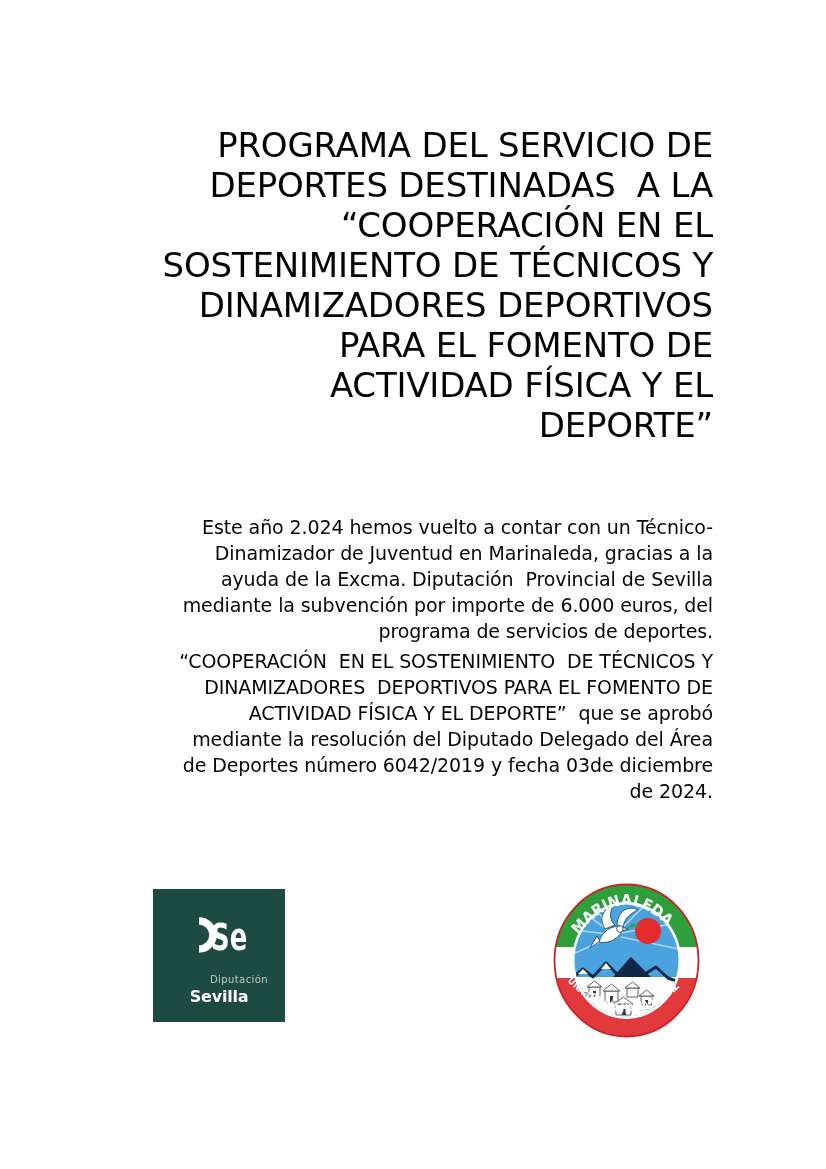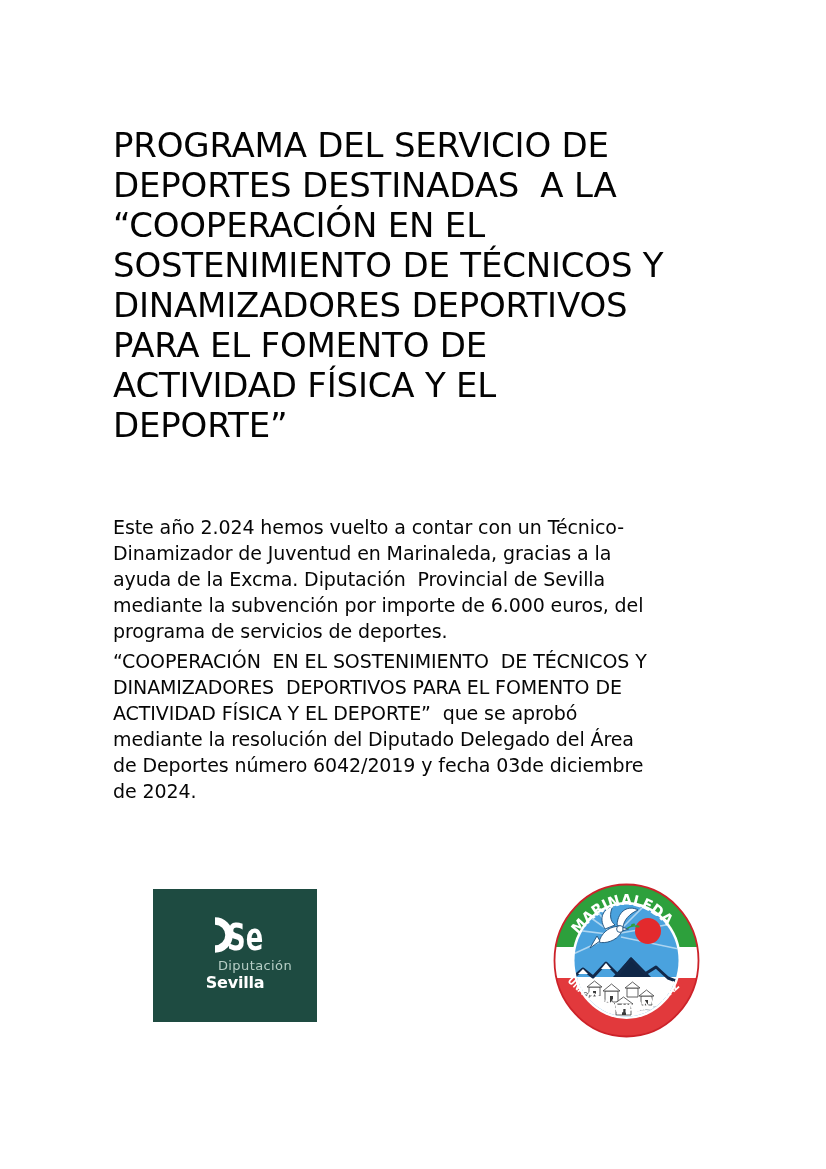--- a/index.html
+++ b/index.html
@@ -2,33 +2,33 @@
 <html><head>
 <meta charset="utf-8">
 <style>
   * { margin:0; padding:0; box-sizing:border-box; }
   html,body { background:#888; }
   .page {
     position:relative; width:826px; height:1169px; background:#ffffff;
     margin:0 auto; overflow:hidden;
     font-family:"DejaVu Sans", sans-serif; color:#000;
   }
-  .doc-text { position:absolute; left:113px; width:600px; text-align:left; white-space:pre-wrap; }
+  .doc-text { position:absolute; left:113px; width:600px; text-align:right; white-space:pre-wrap; }
   .doc-title { top:125px; font-size:34px; line-height:40px; letter-spacing:-0.2px; color:#030303; }
   .doc-para  { font-size:19px; line-height:26px; letter-spacing:-0.1px; color:#060606; }
   .para-1 { top:514px; }
   .para-2 { top:648px; }
 
   
   .sevilla-logo {
-    position:absolute; left:153px; top:889px; width:164px; height:133px;
+    position:absolute; left:153px; top:889px; width:132px; height:133px;
     background:#1e4b41; display:flex; flex-direction:column; align-items:center;
   }
   .sevilla-mark { margin-top:27px; }
-  .sevilla-org  { margin-top:5px; font-size:13px; letter-spacing:0.4px; color:#b7cec6; line-height:13px;padding-left:40px; }
+  .sevilla-org  { margin-top:19px; font-size:10px; letter-spacing:0.4px; color:#b7cec6; line-height:13px;padding-left:40px; }
   .sevilla-name { margin-top:1px; font-size:16px; font-weight:bold; letter-spacing:-0.2px; color:#ffffff; line-height:19px; }
 
   
   .marinaleda-logo { position:absolute; left:553px; top:883px; width:147px; height:155px; }
 </style>
 </head>
 <body>
 
 <div class="page">
 

